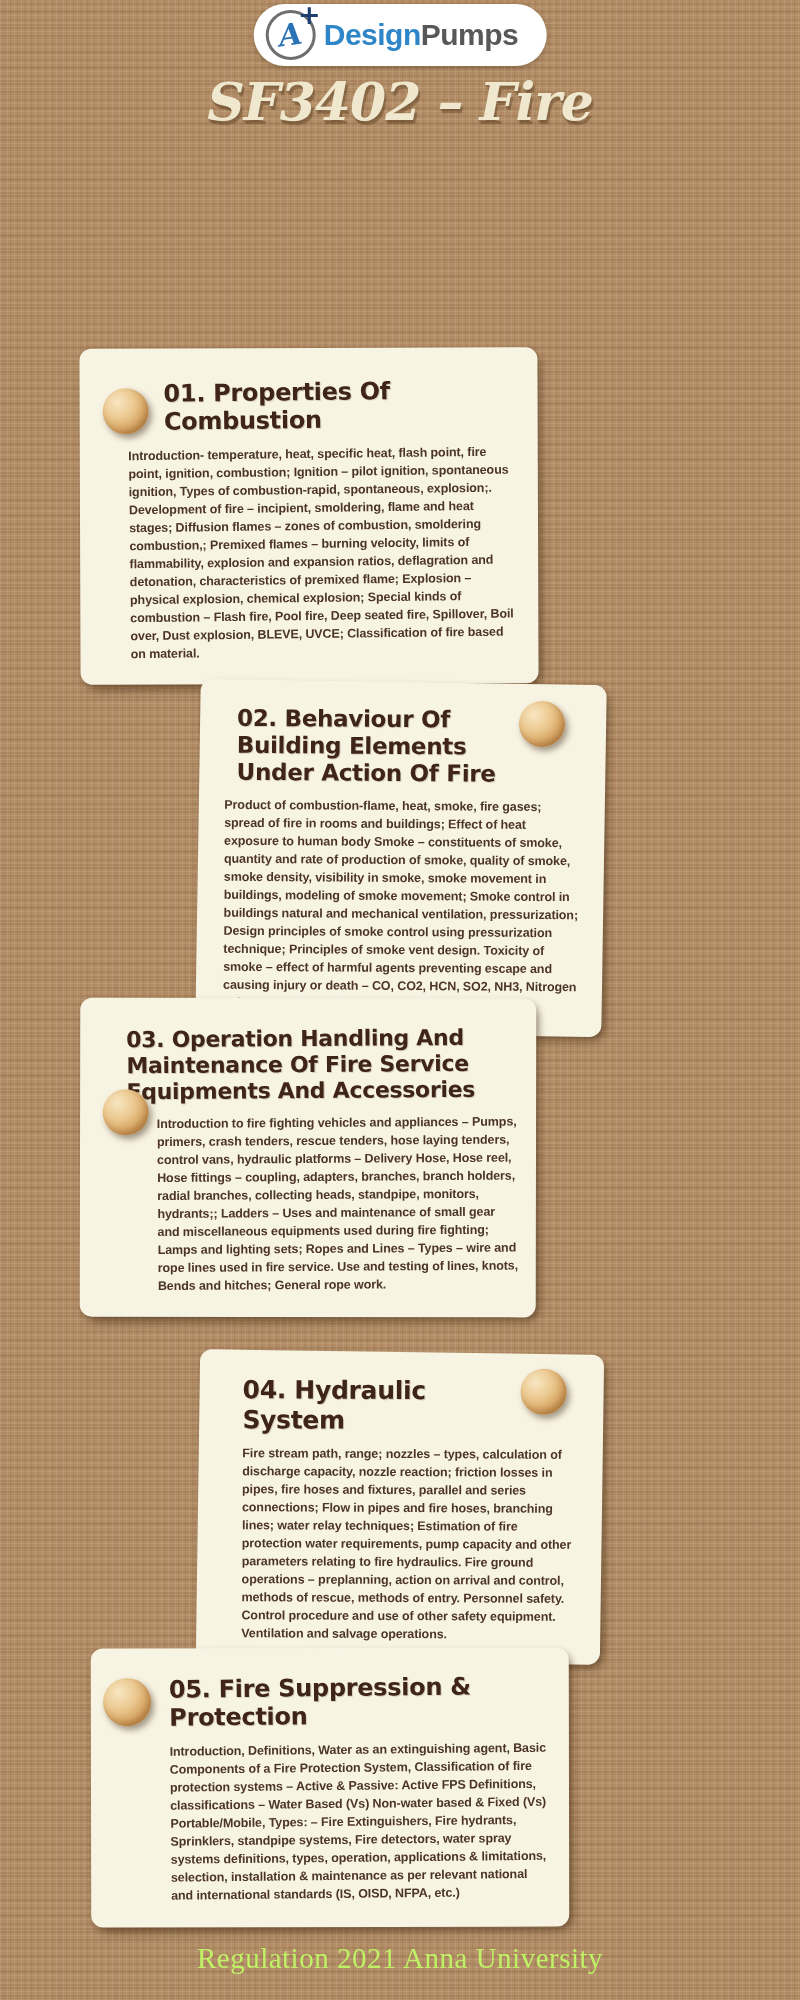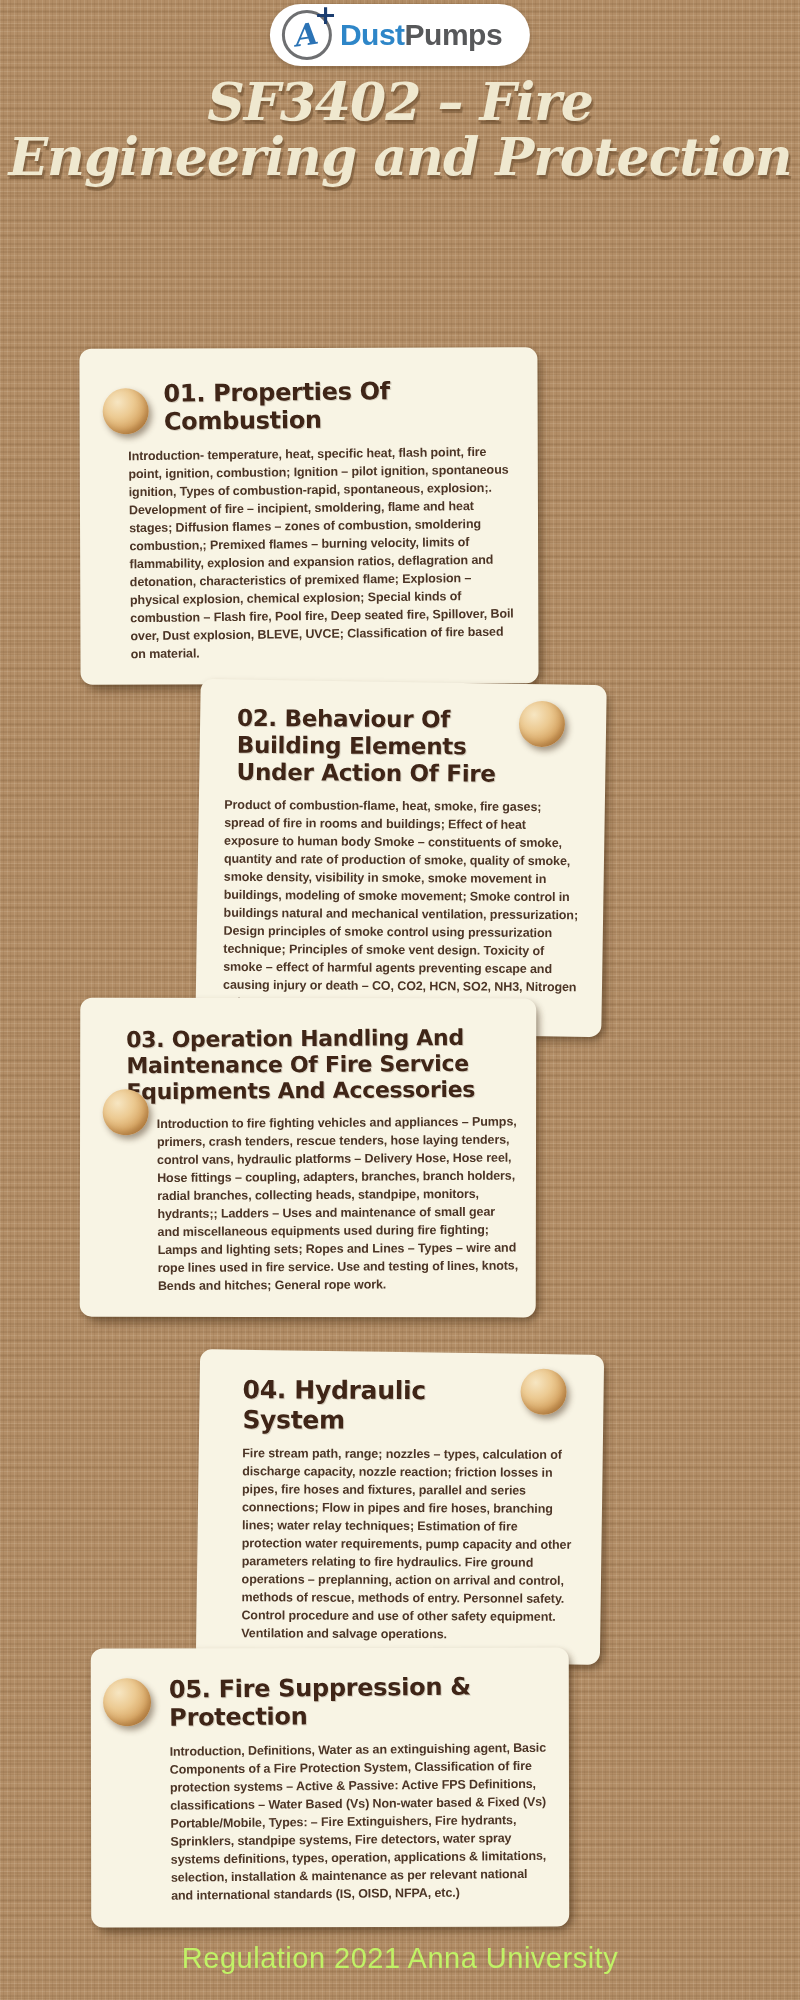--- a/index.html
+++ b/index.html
@@ -84,39 +84,38 @@
   .c4{left:202px;top:1356px;width:398px;min-height:260px;transform:rotate(0.3deg);padding:20px 20px 16px 40px;}
   .c4 .pin{right:34px;top:12px;}
   .c4 .card-title{font-size:25px;padding-right:50px;}
   
   .c5{left:95px;top:1652px;width:472px;min-height:272px;transform:rotate(-0.6deg);padding:22px 20px 16px 75px;}
   .c5 .pin{left:9px;top:24px;width:48px;height:48px;}
   .c5 .card-title{font-size:24px;}
   
   .footer{
     position:absolute;top:1942px;left:0;width:100%;text-align:center;
-    font-family:Liberation Sans, sans-serif;font-size:29px;color:#c0f266;letter-spacing:0.5px;
+    font-family:Liberation Serif, serif;font-size:29px;color:#c0f266;letter-spacing:0.5px;
   }
 </style>
 </head>
 <body>
 
 <div class="canvas">
 
   <div class="logo-pill">
     <span class="logo-badge">
       <span class="logo-a">A</span>
       <span class="logo-plus">+</span>
     </span>
-    <span class="logo-text"><span class="logo-aplus">Dust</span><span class="logo-topper">Pumps</span></span>
+    <span class="logo-text"><span class="logo-aplus">Design</span><span class="logo-topper">Pumps</span></span>
   </div>
 
   <h1 class="page-title">
     <span class="t-line">SF3402 – Fire</span>
-    <span class="t-line">Engineering and Protection</span>
   </h1>
 
   <section class="card c1">
     <span class="pin"></span>
     <h2 class="card-title">01. Properties Of Combustion</h2>
     <p class="card-body">Introduction- temperature, heat, specific heat, flash point, fire point, ignition, combustion; Ignition – pilot ignition, spontaneous ignition, Types of combustion-rapid, spontaneous, explosion;. Development of fire – incipient, smoldering, flame and heat stages; Diffusion flames – zones of combustion, smoldering combustion,; Premixed flames – burning velocity, limits of flammability, explosion and expansion ratios, deflagration and detonation, characteristics of premixed flame; Explosion – physical explosion, chemical explosion; Special kinds of combustion – Flash fire, Pool fire, Deep seated fire, Spillover, Boil over, Dust explosion, BLEVE, UVCE; Classification of fire based on material.</p>
   </section>
 
   <section class="card c2">
     <span class="pin"></span>

